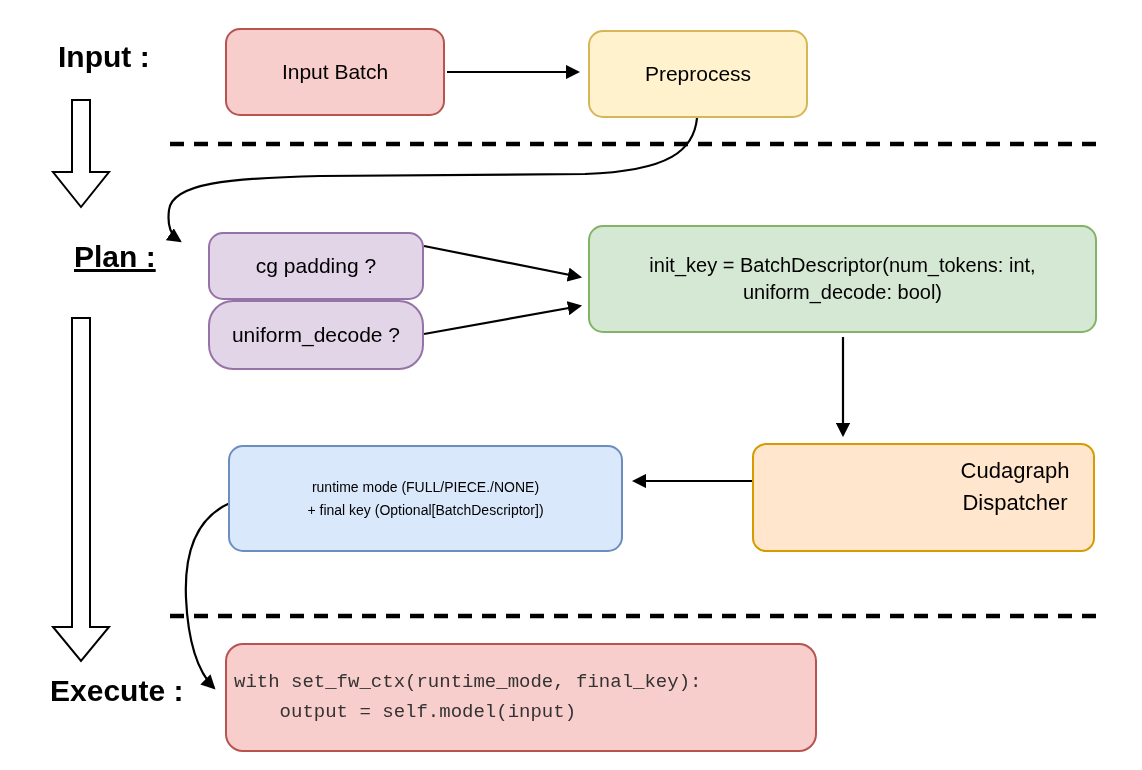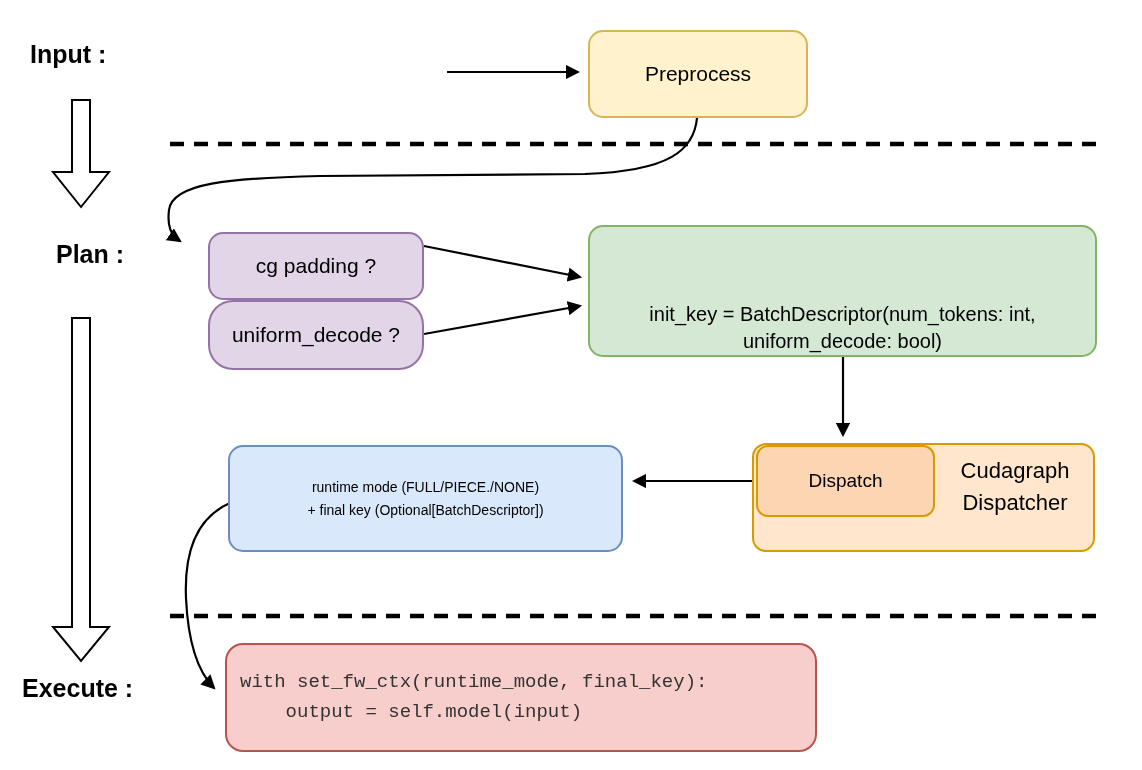--- a/index.html
+++ b/index.html
@@ -12,23 +12,24 @@
     color: #000;
     overflow: hidden;
   }
   #connectors {
     position: absolute;
     left: 0; top: 0;
     width: 1142px; height: 770px;
   }
   .stage-label {
     position: absolute;
-    font-size: 25px;
+    font-size: 30px;
     font-weight: bold;
     white-space: nowrap;
+    margin-left: 28px;
   }
   .box {
     position: absolute;
     box-sizing: border-box;
     border: 2px solid #000;
     border-radius: 15px;
     display: flex;
     flex-direction: column;
     align-items: center;
     justify-content: center;
@@ -37,42 +38,42 @@
     line-height: 1.35;
   }
   .box-input-batch   { left:225px; top:28px;  width:220px; height:88px;
                        background:var(--pink-fill);   border-color:var(--pink-stroke); }
   .box-preprocess    { left:588px; top:30px;  width:220px; height:88px;
                        background:var(--yellow-fill); border-color:var(--yellow-stroke); }
   .box-cg-padding    { left:208px; top:212px; width:216px; height:68px;
                        background:var(--purple-fill); border-color:var(--purple-stroke);margin-top:20px; }
   .box-uniform       { left:208px; top:300px; width:216px; height:70px;
                        background:var(--purple-fill); border-color:var(--purple-stroke);border-radius:25px; }
-  .box-init-key      { left:588px; top:225px; width:509px; height:132px; font-size:20px;
-                       background:var(--green-fill);  border-color:var(--green-stroke);justify-content:flex-end; }
+  .box-init-key      { left:588px; top:225px; width:509px; height:108px; font-size:20px;
+                       background:var(--green-fill);  border-color:var(--green-stroke); }
   .box-dispatcher    { left:752px; top:443px; width:343px; height:109px; border-radius:14px;
                        background:var(--orange-fill); border-color:var(--orange-stroke);
                        display:block; }
   .box-dispatch      { position:absolute; left:2px; top:0px; width:179px; height:72px;
                        border-radius:12px; font-size:19px;
                        background:var(--orange-inner-fill); border-color:var(--orange-stroke); }
   .dispatcher-label  { position:absolute; left:183px; top:0; width:156px; height:83px;
                        display:flex; flex-direction:column; align-items:center;
                        justify-content:center; font-size:22px; line-height:1.45; }
   .box-runtime       { left:228px; top:445px; width:395px; height:107px; font-size:14px;
                        line-height:1.6;
                        background:var(--blue-fill);   border-color:var(--blue-stroke); }
   .box-code          { left:225px; top:643px; width:592px; height:109px; border-radius:18px;
                        background:var(--pink-fill);   border-color:var(--pink-stroke);
-                       align-items:flex-start; padding-left:13px;
+                       align-items:flex-start; padding-left:7px;
                        font-family:"Liberation Mono", monospace; font-size:19px;
                        line-height:1.55; color:var(--code-text); text-align:left;
                        white-space:pre; }
   .label-input   { left:30px; top:40px; }
-  .label-plan    { left:56px; top:240px; }
+  .label-plan    { left:46px; top:240px;text-decoration:underline; }
   .label-execute { left:22px; top:674px; }
 </style>
 </head>
 <body>
 
 <div id="canvas">
 
   <svg id="connectors" viewBox="0 0 1142 770" xmlns="http://www.w3.org/2000/svg">
     <defs>
       <marker id="arrow" viewBox="0 0 10 10" refX="8.5" refY="5" markerWidth="6.5" markerHeight="6.5" orient="auto-start-reverse">
@@ -100,42 +101,42 @@
 
     <path d="M 752 481 L 634 481" fill="none" style="stroke:var(--line)" stroke-width="2.2" marker-end="url(#arrow)"></path>
 
     <path d="M 230 503 C 198 517 184 550 186 598 C 188 642 198 672 214 688" fill="none" style="stroke:var(--line)" stroke-width="2.2" marker-end="url(#arrow)"></path>
   </svg>
 
   <div class="stage-label label-input">Input :</div>
   <div class="stage-label label-plan">Plan :</div>
   <div class="stage-label label-execute">Execute :</div>
 
+  <div class="box box-input-batch">
+    <span>Input Batch</span>
+  </div>
 
   <div class="box box-preprocess">
     <span>Preprocess</span>
   </div>
 
   <div class="box box-cg-padding">
     <span>cg padding ?</span>
   </div>
 
   <div class="box box-uniform">
     <span>uniform_decode ?</span>
   </div>
 
   <div class="box box-init-key">
     <span>init_key = BatchDescriptor(num_tokens: int,</span>
     <span>uniform_decode: bool)</span>
   </div>
 
   <div class="box box-dispatcher">
-    <div class="box box-dispatch">
-      <span>Dispatch</span>
-    </div>
     <div class="dispatcher-label">
       <span>Cudagraph</span>
       <span>Dispatcher</span>
     </div>
   </div>
 
   <div class="box box-runtime">
     <span>runtime mode (FULL/PIECE./NONE)</span>
     <span>+ final key (Optional[BatchDescriptor])</span>
   </div>

